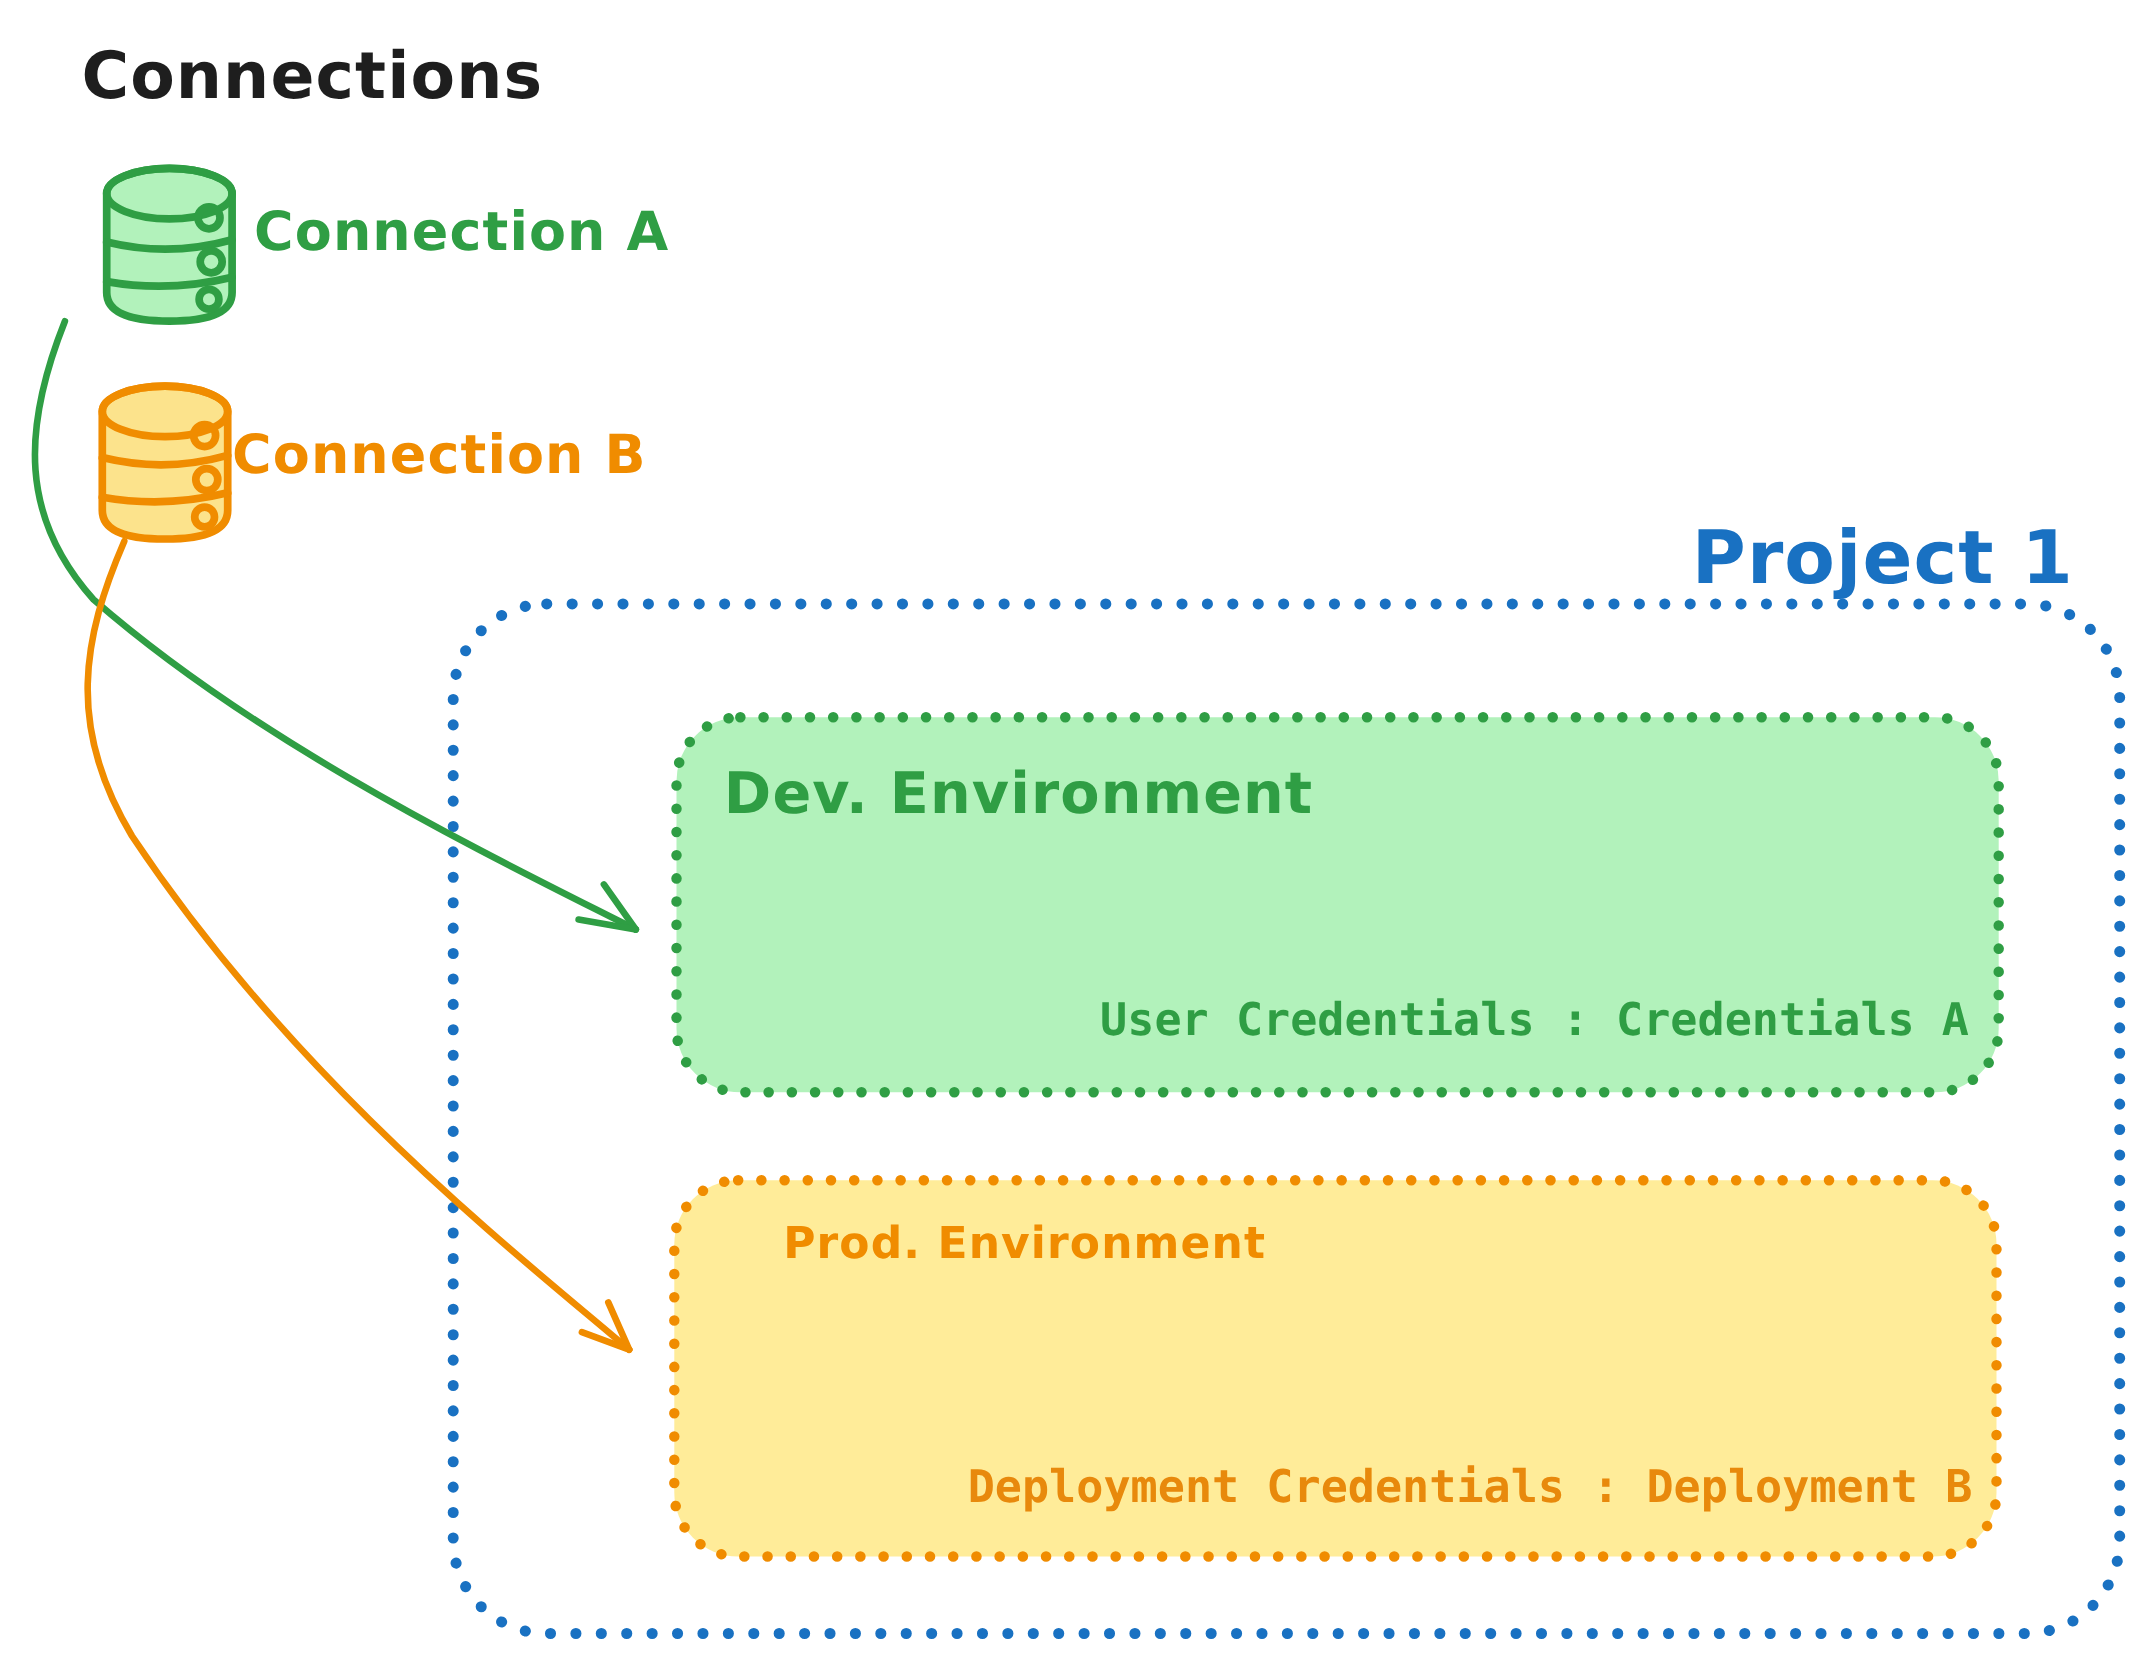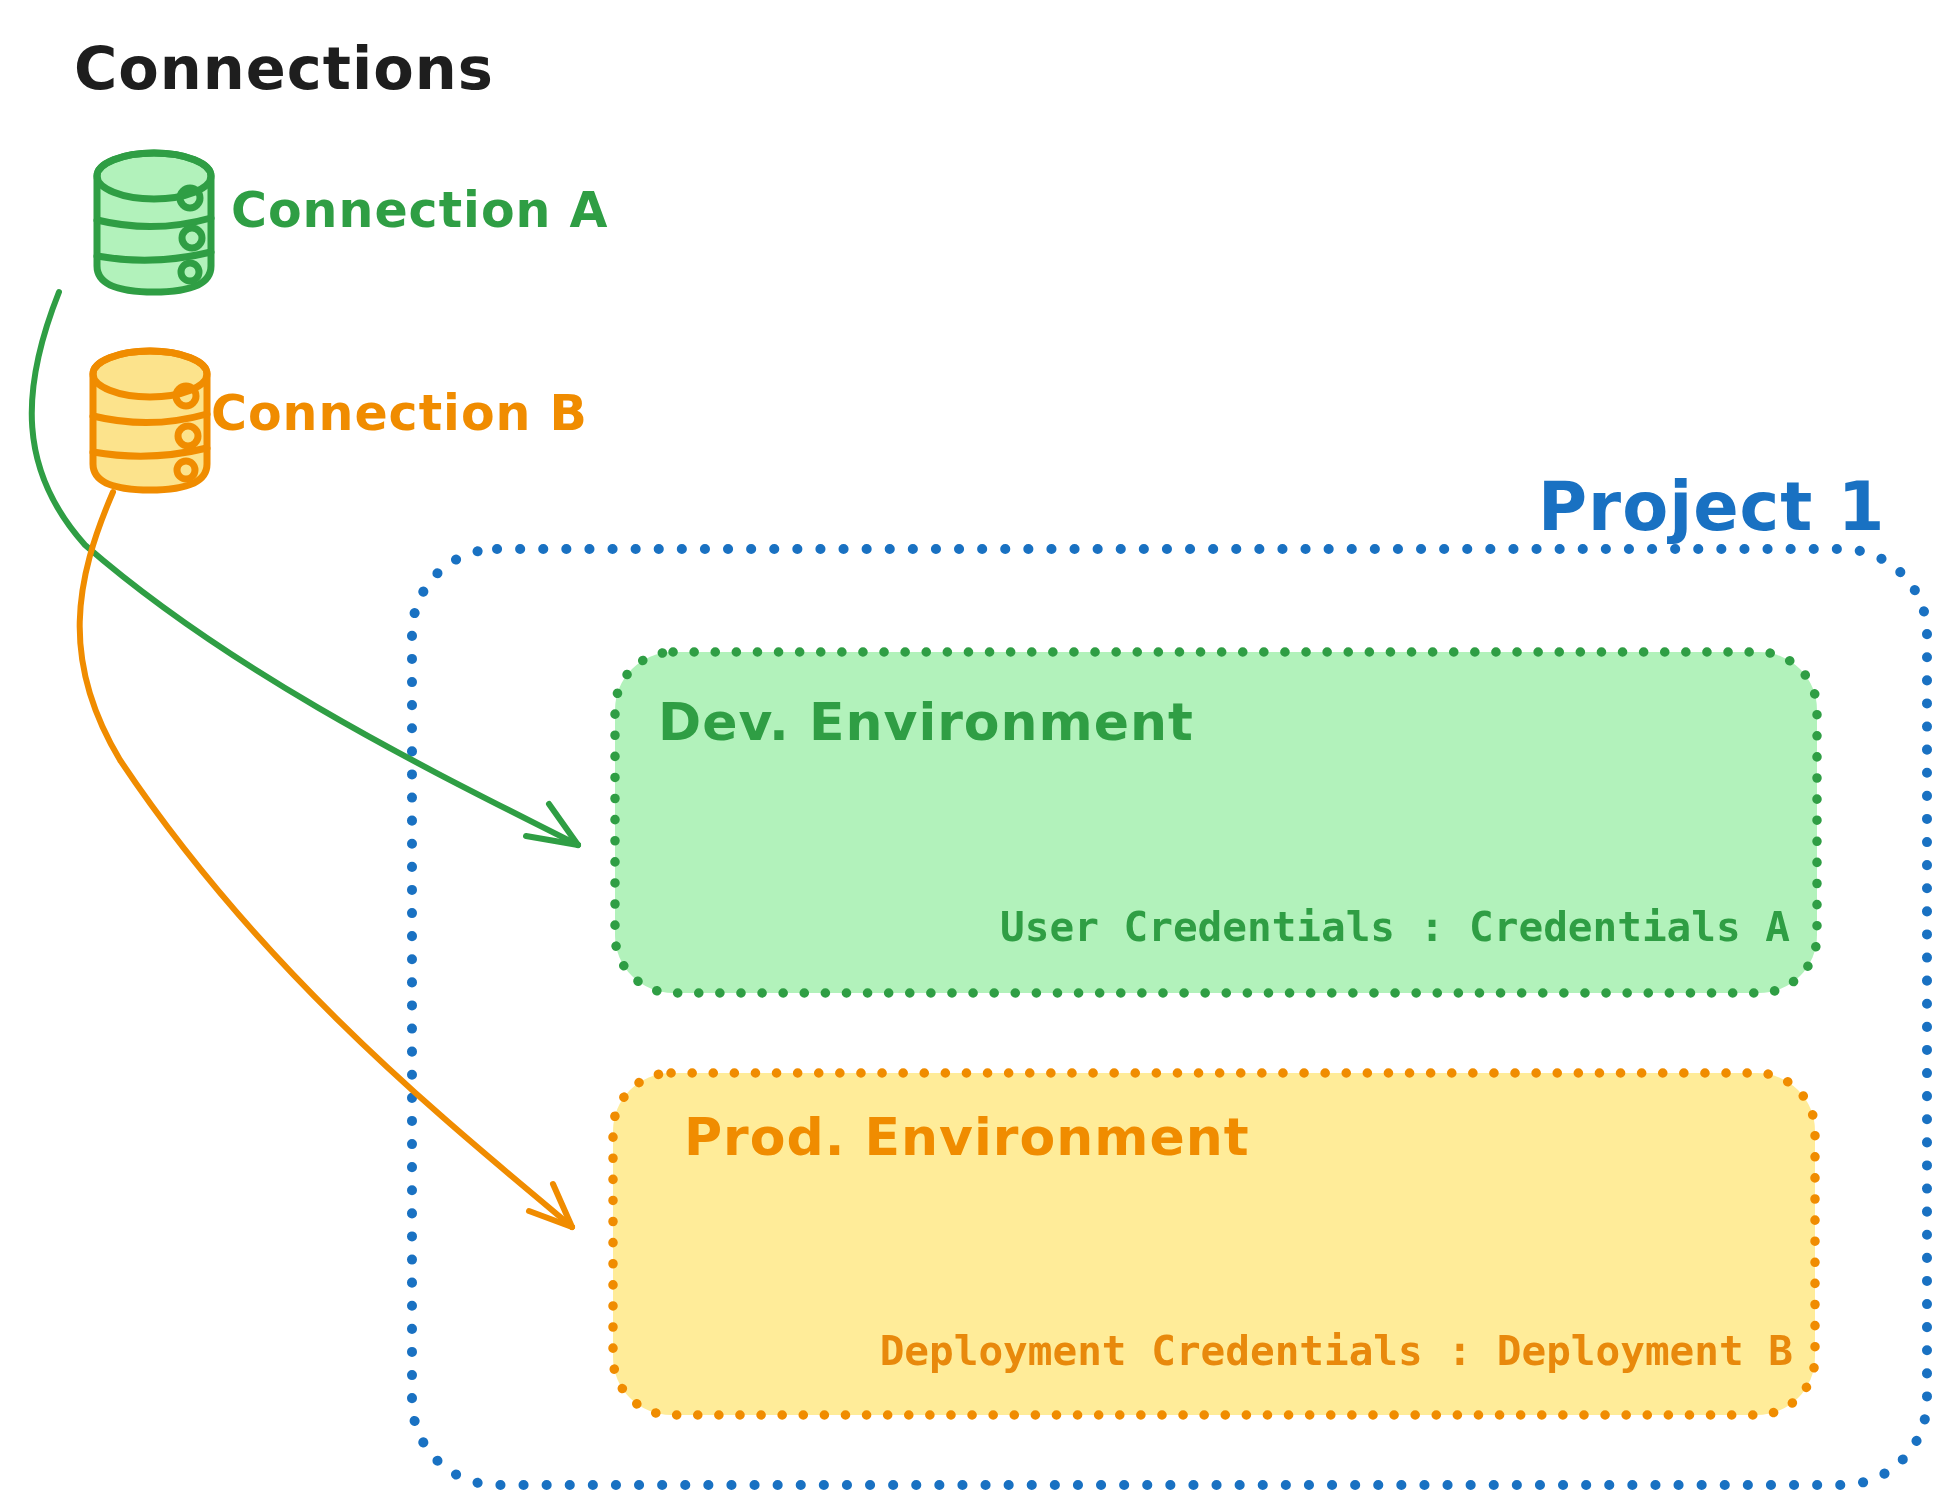--- a/index.html
+++ b/index.html
@@ -26,21 +26,21 @@
     white-space: nowrap;
     line-height: 1.05;
     font-weight: 700;
     letter-spacing: 1px;
   }
   .lbl-title   { left: 74px;  top: 26px;   font-size: 59px; color: #1e1e1e; margin-top: 12px; }
   .lbl-conn-a  { left: 231px; top: 185px;  font-size: 49px; color: #2f9e44; }
   .lbl-conn-b  { left: 211px; top: 388px;  font-size: 49px; color: #f08c00; }
   .lbl-project { left: 1538px; top: 424px; font-size: 67px; color: #1971c2; margin-top: 48px; }
   .lbl-dev     { left: 658px; top: 695px;  font-size: 52px; color: #2f9e44; }
-  .lbl-prod    { left: 684px; top: 1110px; font-size: 52px; color: #f08c00; }
+  .lbl-prod    { left: 712px; top: 1110px; font-size: 40px; color: #f08c00; }
   .lbl-cred {
     font-family: "DejaVu Sans Mono", monospace;
     font-size: 41px;
     font-weight: 700;
     letter-spacing: 0;
     text-align: right;
   }
   .lbl-cred-a  { right: 158px; top: 906px;  color: #2f9e44; }
   .lbl-cred-b  { right: 155px; top: 1330px; color: #e8890c; }
 </style>

